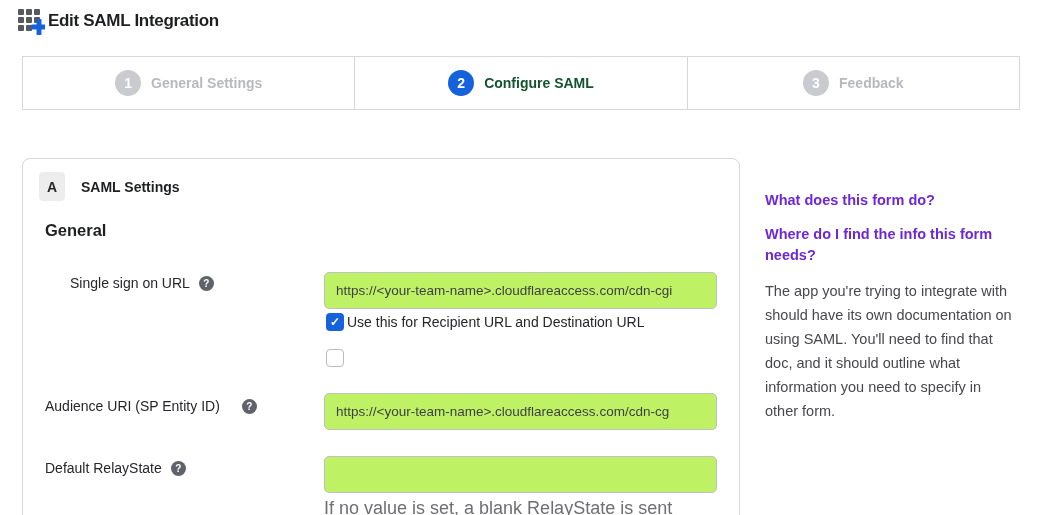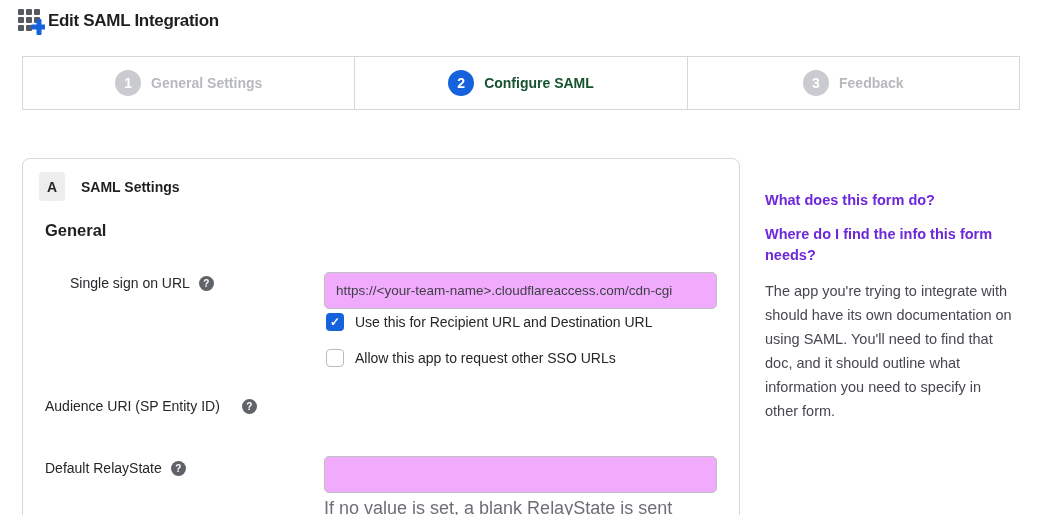--- a/index.html
+++ b/index.html
@@ -31,30 +31,30 @@
     font-size: 14px; font-weight: bold; color: #26262b; }
   .section-title { position: absolute; left: 58px; top: 20px; font-size: 14px; font-weight: bold; color: #1d1f21; }
   .group-heading { position: absolute; left: 22px; top: 62px; font-size: 16.5px; font-weight: bold; color: #1d1f21; }
 
   .field-label { position: absolute; font-size: 14px; color: #26262b; display: flex; align-items: center; }
   .help-icon { width: 15px; height: 15px; border-radius: 50%; background: #5f6268; color: #fff;
     font-size: 10px; font-weight: bold; display: inline-flex; align-items: center; justify-content: center;
     margin-left: 9px; cursor: pointer; }
 
   .text-input { position: absolute; left: 301px; width: 393px; height: 37px;
-    border: 1px solid #bfbfc6; border-radius: 5px; background: #f0abfc; padding: 0 11px;
+    border: 1px solid #bfbfc6; border-radius: 5px; background: #bef264; padding: 0 11px;
     font-family: "Liberation Sans", sans-serif; font-size: 13.5px; color: #3f3f46; outline: none;
     white-space: nowrap; overflow: hidden; }
 
   .checkbox-row { position: absolute; left: 303px; display: flex; align-items: center; cursor: pointer; }
   .checkbox { width: 18px; height: 18px; border-radius: 4px; flex: 0 0 auto; }
   .checkbox.checked { background: #1662dd; color: #fff; display: flex; align-items: center;
     justify-content: center; font-size: 12px; font-weight: bold; }
   .checkbox.unchecked { background: #fff; border: 1.5px solid #babac1; }
-  .checkbox-label { margin-left: 11px; font-size: 14px; color: #26262b; }
+  .checkbox-label { margin-left: 3px; font-size: 14px; color: #26262b; }
 
   .helper-text { position: absolute; left: 301px; font-size: 18px; color: #6e6e76; }
 
   
   .help-panel { position: absolute; left: 765px; top: 190px; width: 253px; }
   .help-heading { font-size: 14.5px; font-weight: bold; color: #6d28d9; line-height: 21px; margin: 0 0 13px; }
   .help-body { font-size: 14.5px; color: #47474f; line-height: 24px; margin: 0 0 23px; }
 </style>
 </head>
 <body>
@@ -107,27 +107,27 @@
   </div>
   <input class="text-input" style="top: 113px;" type="text" value="https://&lt;your-team-name&gt;.cloudflareaccess.com/cdn-cgi">
 
   <div class="checkbox-row" style="top:154px;">
     <span class="checkbox checked">✓</span>
     <span class="checkbox-label">Use this for Recipient URL and Destination URL</span>
   </div>
 
   <div class="checkbox-row" style="top:190px;">
     <span class="checkbox unchecked"></span>
-    <span class="checkbox-label">Allow this app to request other SSO URLs</span>
   </div>
 
   <div class="field-label" style="left:22px; top:239px;gap:13px;">
     <span>Audience URI (SP Entity ID)</span>
     <span class="help-icon">?</span>
   </div>
+  <input class="text-input" style="top: 234px;" type="text" value="https://&lt;your-team-name&gt;.cloudflareaccess.com/cdn-cg">
 
   <div class="field-label" style="left:22px; top:301px;">
     <span>Default RelayState</span>
     <span class="help-icon">?</span>
   </div>
   <input class="text-input" style="top: 297px;" type="text" value="">
   <div class="helper-text" style="top:339px;">If no value is set, a blank RelayState is sent</div>
 
 </div>
 

